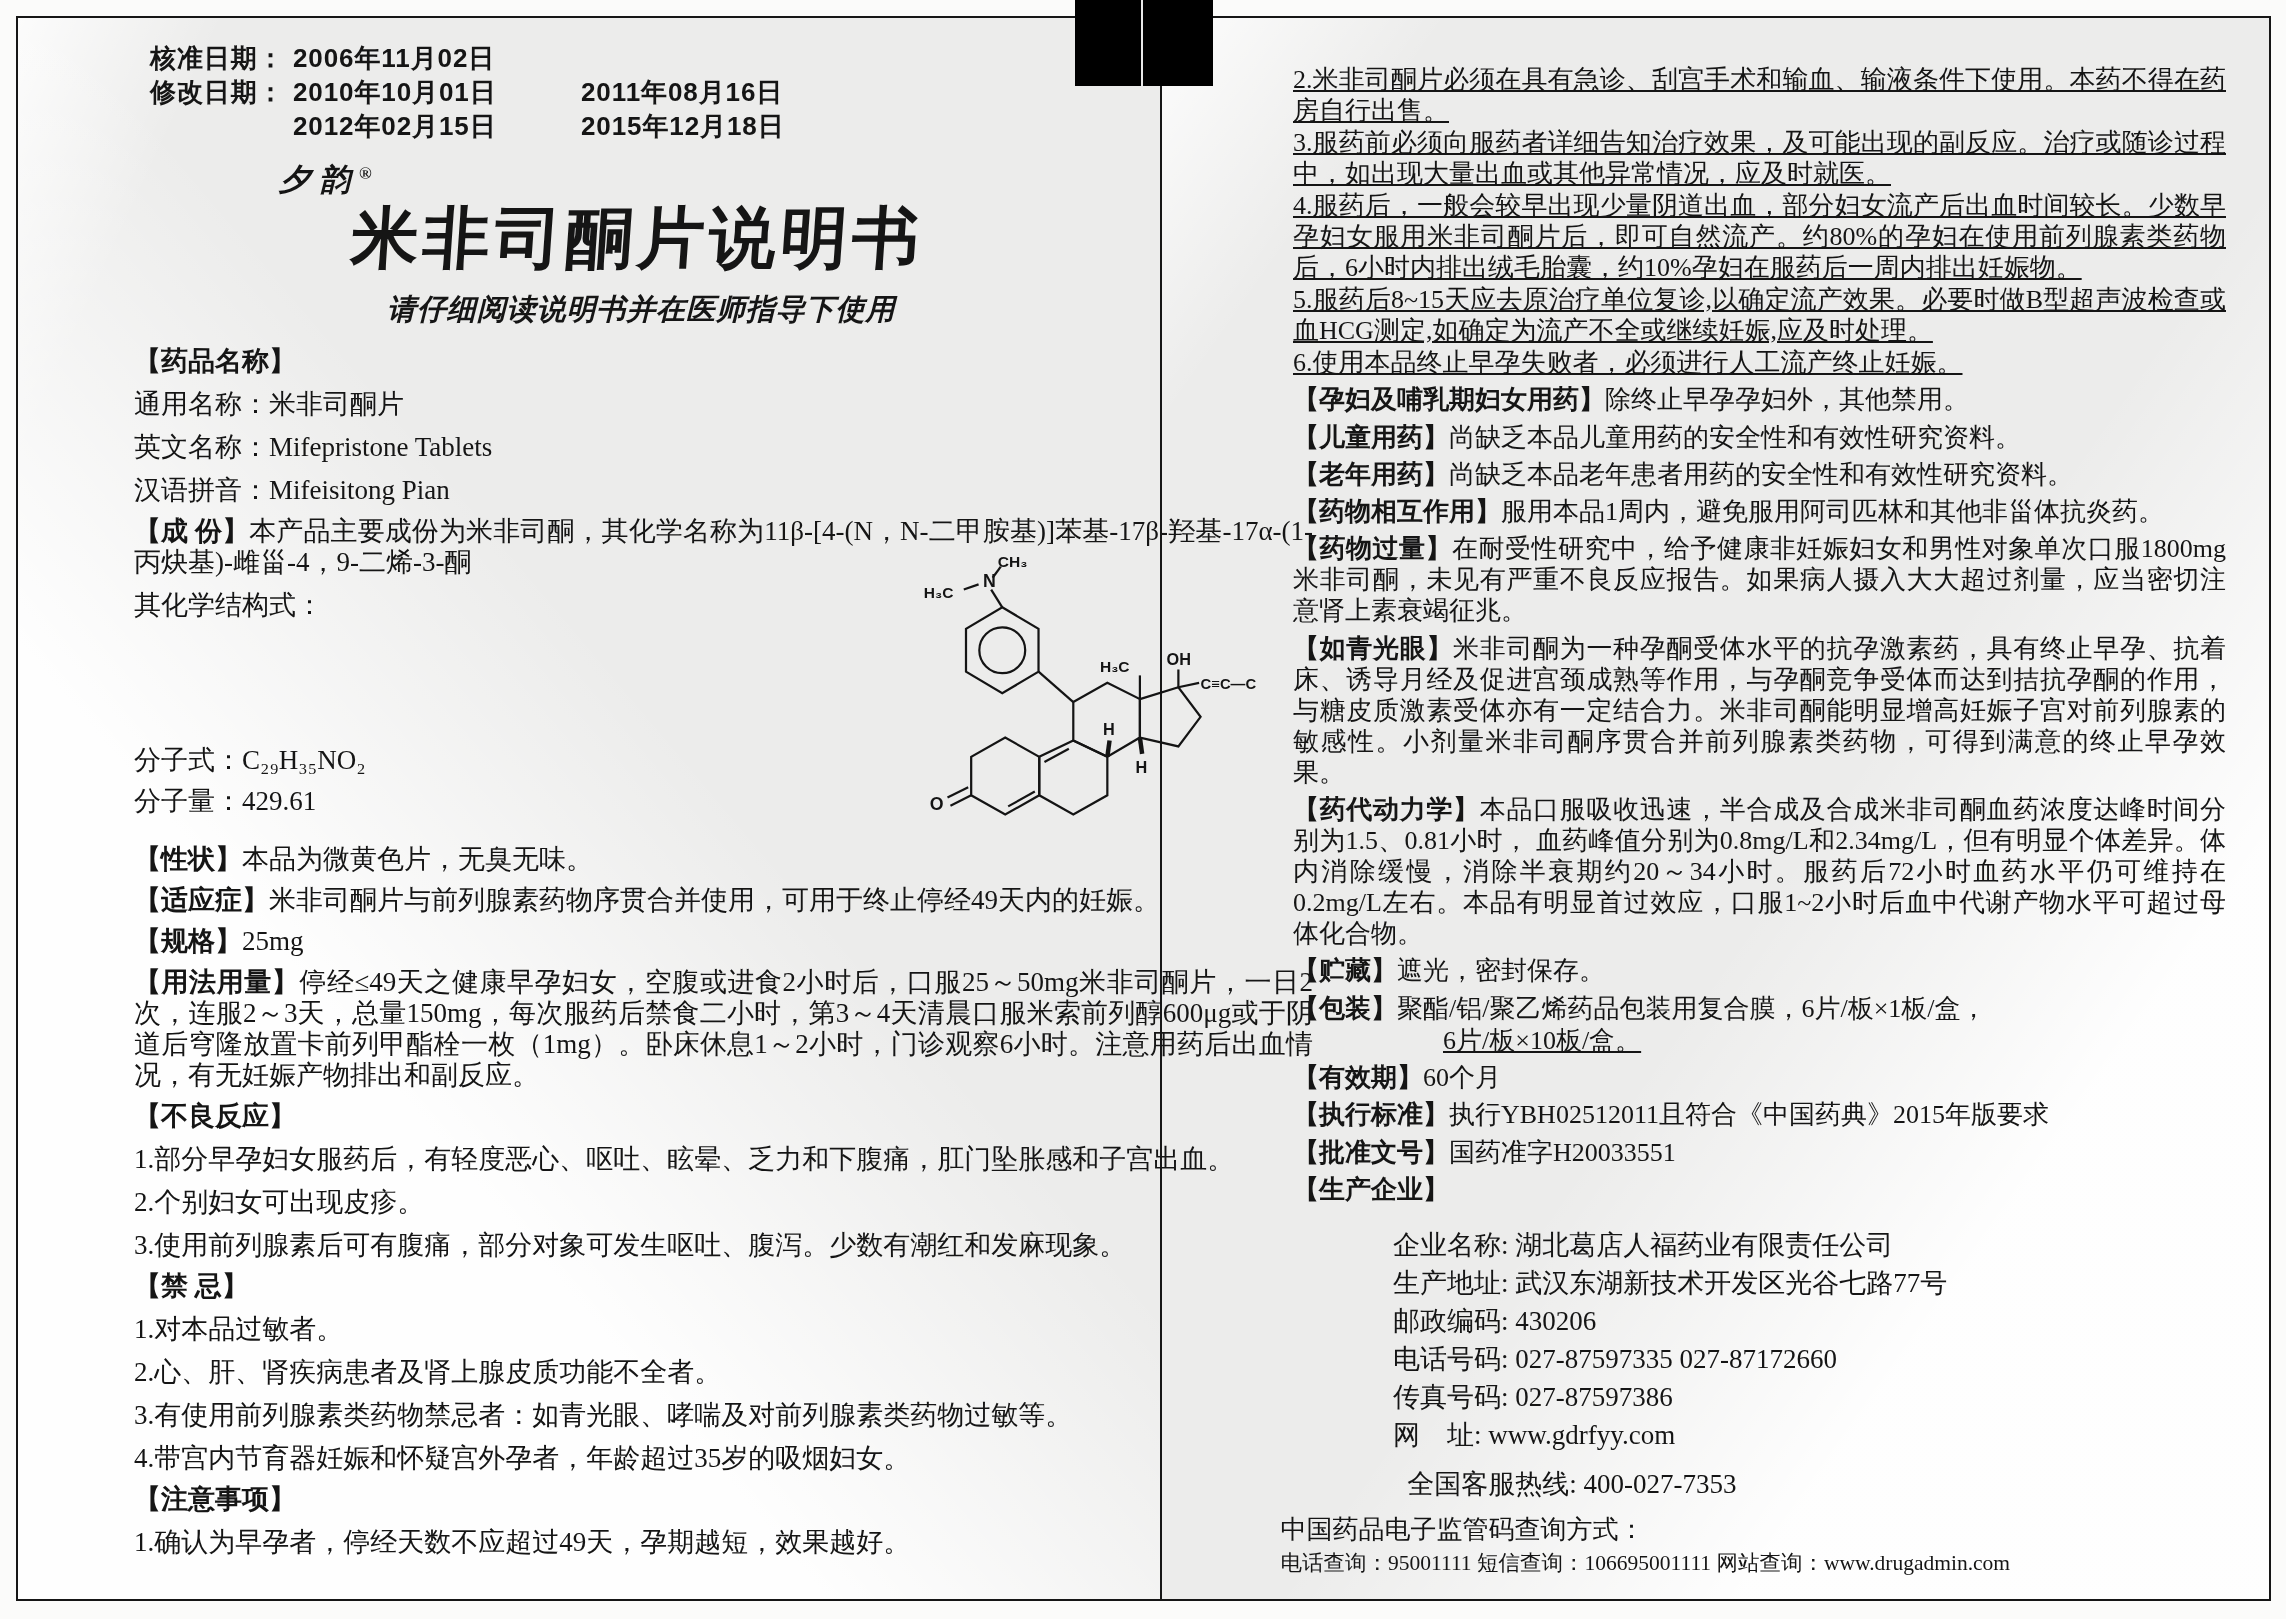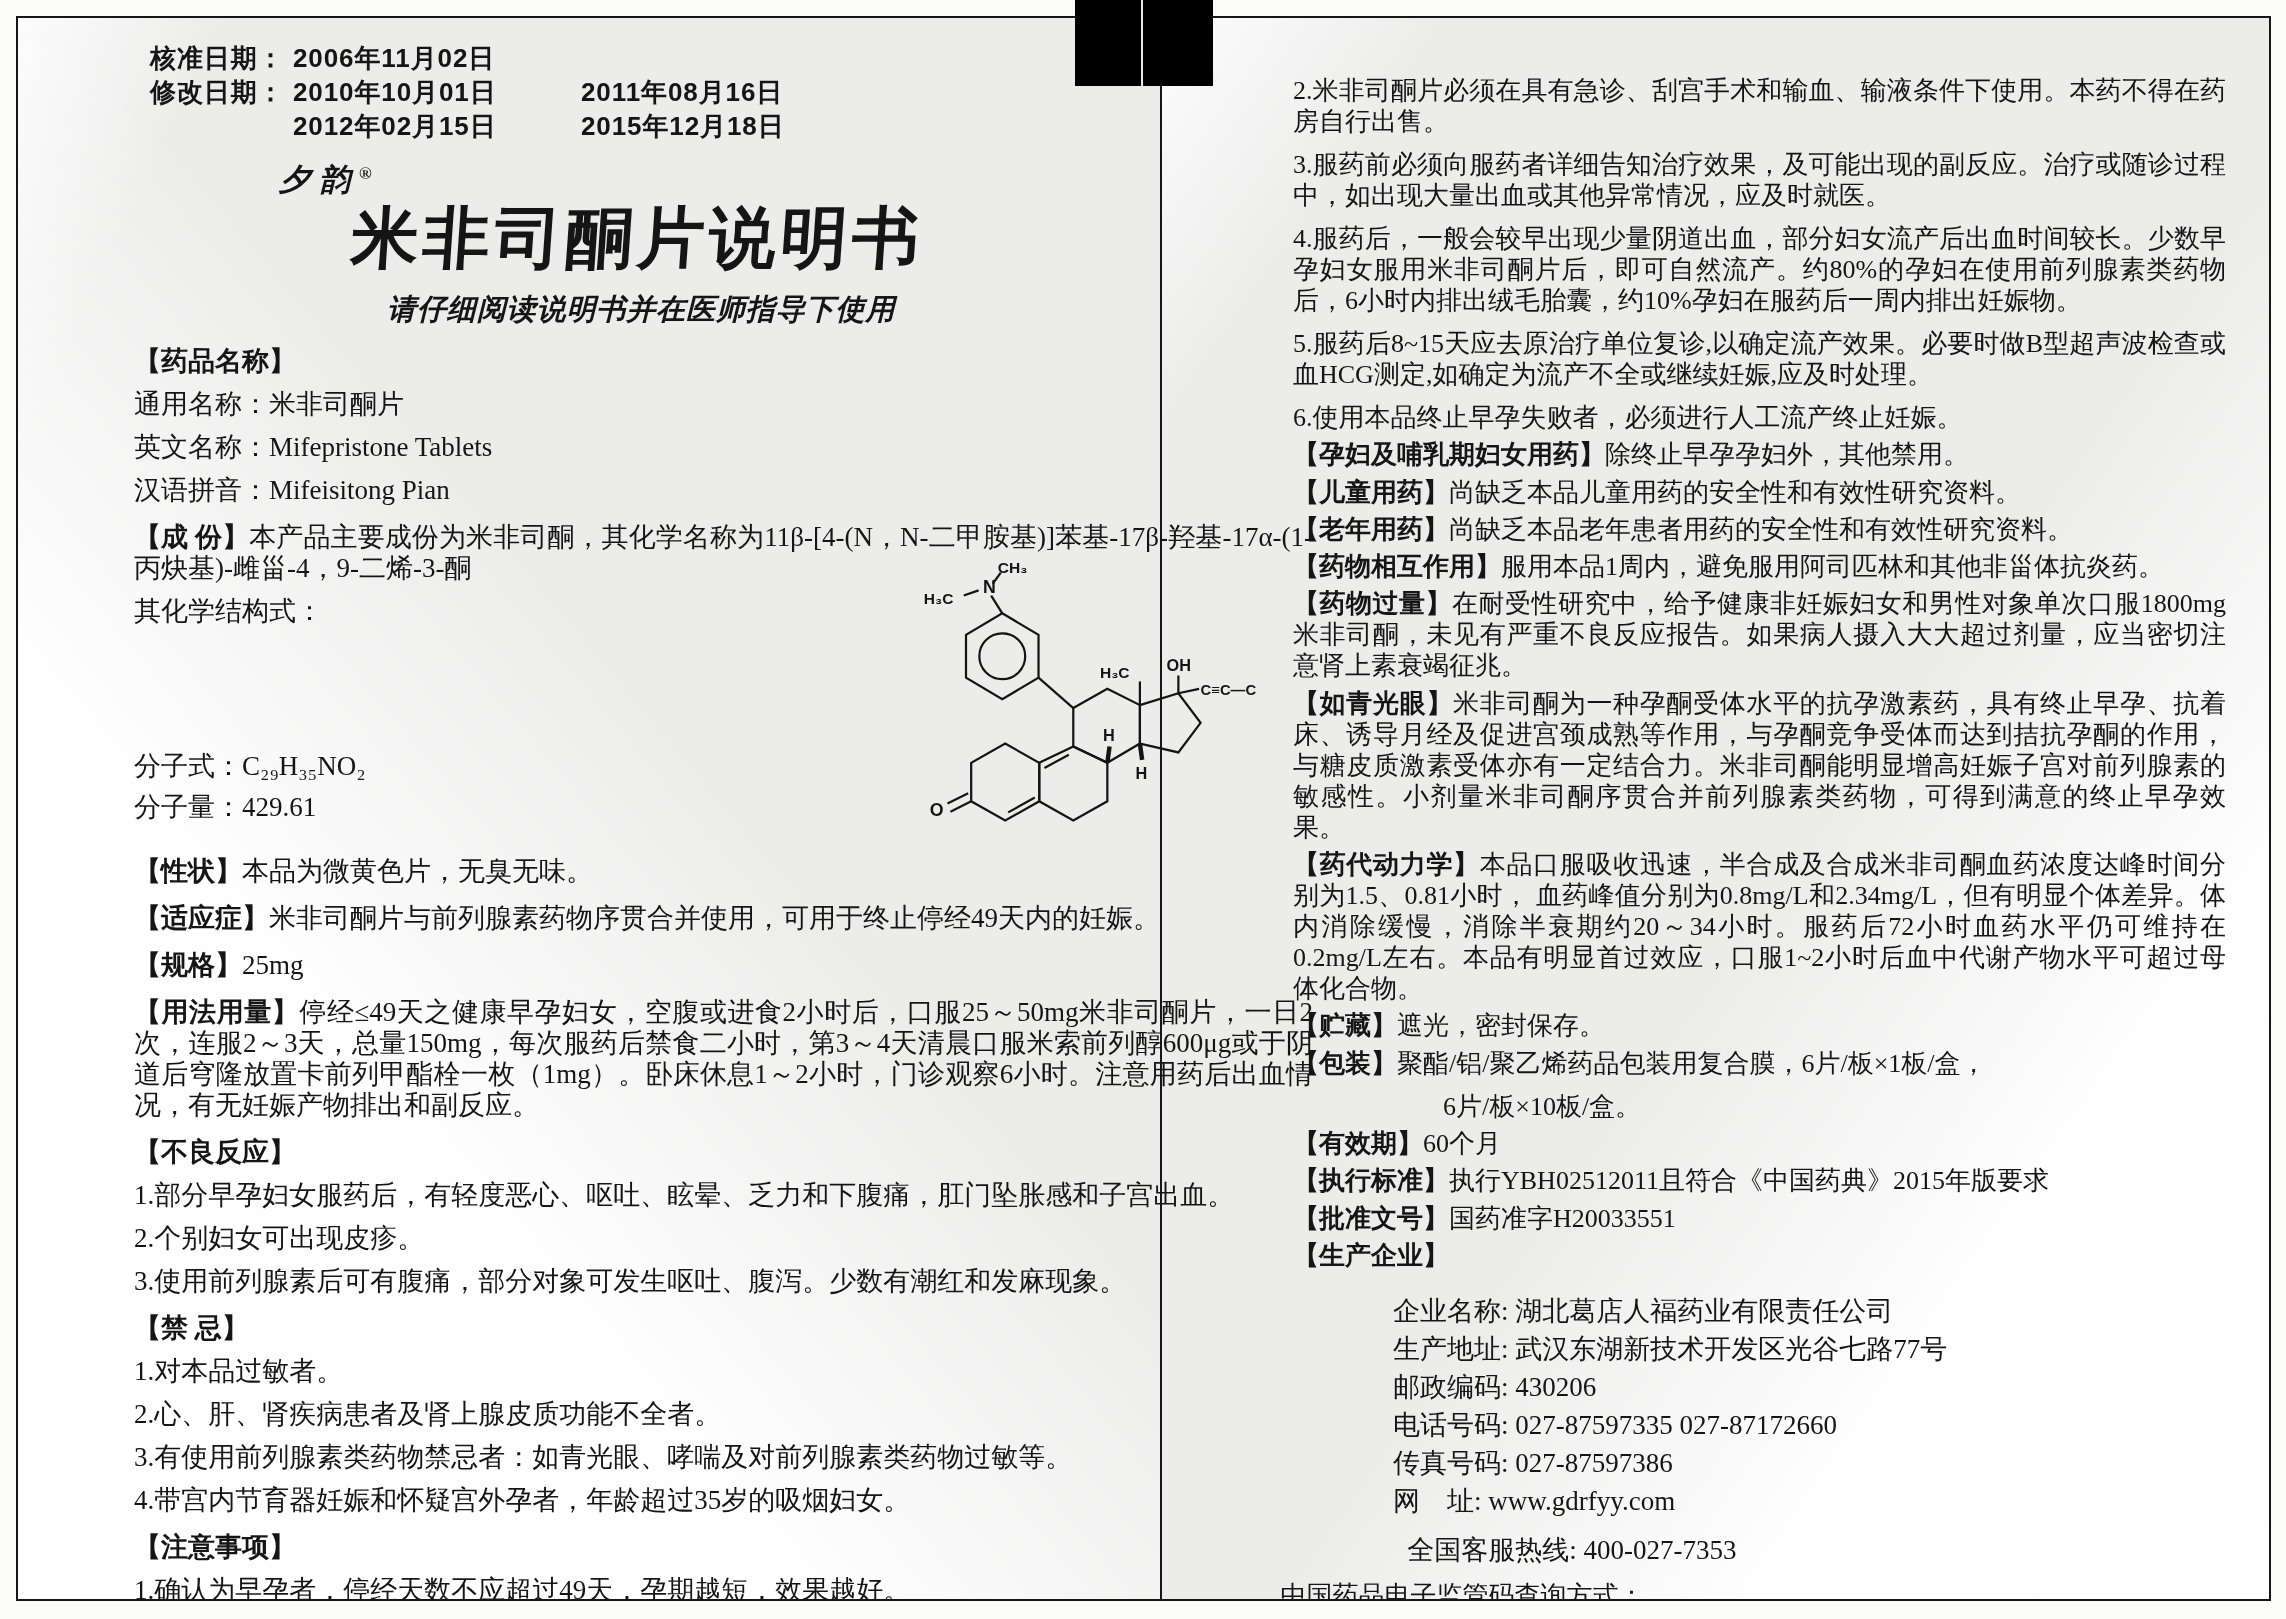--- a/index.html
+++ b/index.html
@@ -57,35 +57,35 @@
     margin:3.6px 0 0 215px;font-size:67px;line-height:75px;font-weight:bold;
     letter-spacing:4.5px;transform:skewX(-4deg);transform-origin:left bottom;white-space:nowrap;
   }
   .doc-subtitle{
     margin:14.3px 0 0 253px;
     font-family:"Liberation Sans","DejaVu Sans",sans-serif;
     font-weight:bold;font-size:29px;line-height:36px;letter-spacing:0.9px;font-style:italic;
   }
   .lp-body{margin-top:19.7px;}
   .body-col{font-size:27px;line-height:31px;text-align:justify;}
-  .body-col .block{margin-top:16px;}
+  .body-col .block{margin-top:10px;}
   .body-col .block.tight{margin-top:12px;}
   .lbl{font-weight:bold;}
   
   .structure-zone{position:relative;height:213px;}
   .mol-formula{position:absolute;left:0;bottom:12.5px;font-size:27px;line-height:41px;}
   .structure-svg{position:absolute;right:57px;top:-64px;width:358px;height:296px;}
   .structure-svg svg{width:100%;height:100%;}
   .structure-svg text{font-family:"Liberation Sans","DejaVu Sans",sans-serif;font-weight:bold;fill:#141414;}
 
   
   .rp-inner{padding:45px 43px 0 131px;}
   .rp-body{font-size:26px;line-height:31px;text-align:justify;}
   .rp-body .block{margin-top:6.3px;}
-  .rp-body .block.tight{margin-top:12px;}
+  .rp-body .block.tight{margin-top:1px;text-decoration:underline;}
   .rp-body .block.ind{padding-left:150px;text-align:left;}
   .company{margin:21px 0 0 100px;font-size:27px;line-height:38px;}
   .company .hotline{margin-top:10.7px;margin-left:14.3px;}
   .supervision{margin:10.7px 0 0 -12.5px;}
   .supervision-heading{font-size:26px;line-height:34px;}
   .supervision-detail{font-size:21.5px;line-height:29px;margin-top:1.8px;}
 </style>
 </head>
 <body>
 

